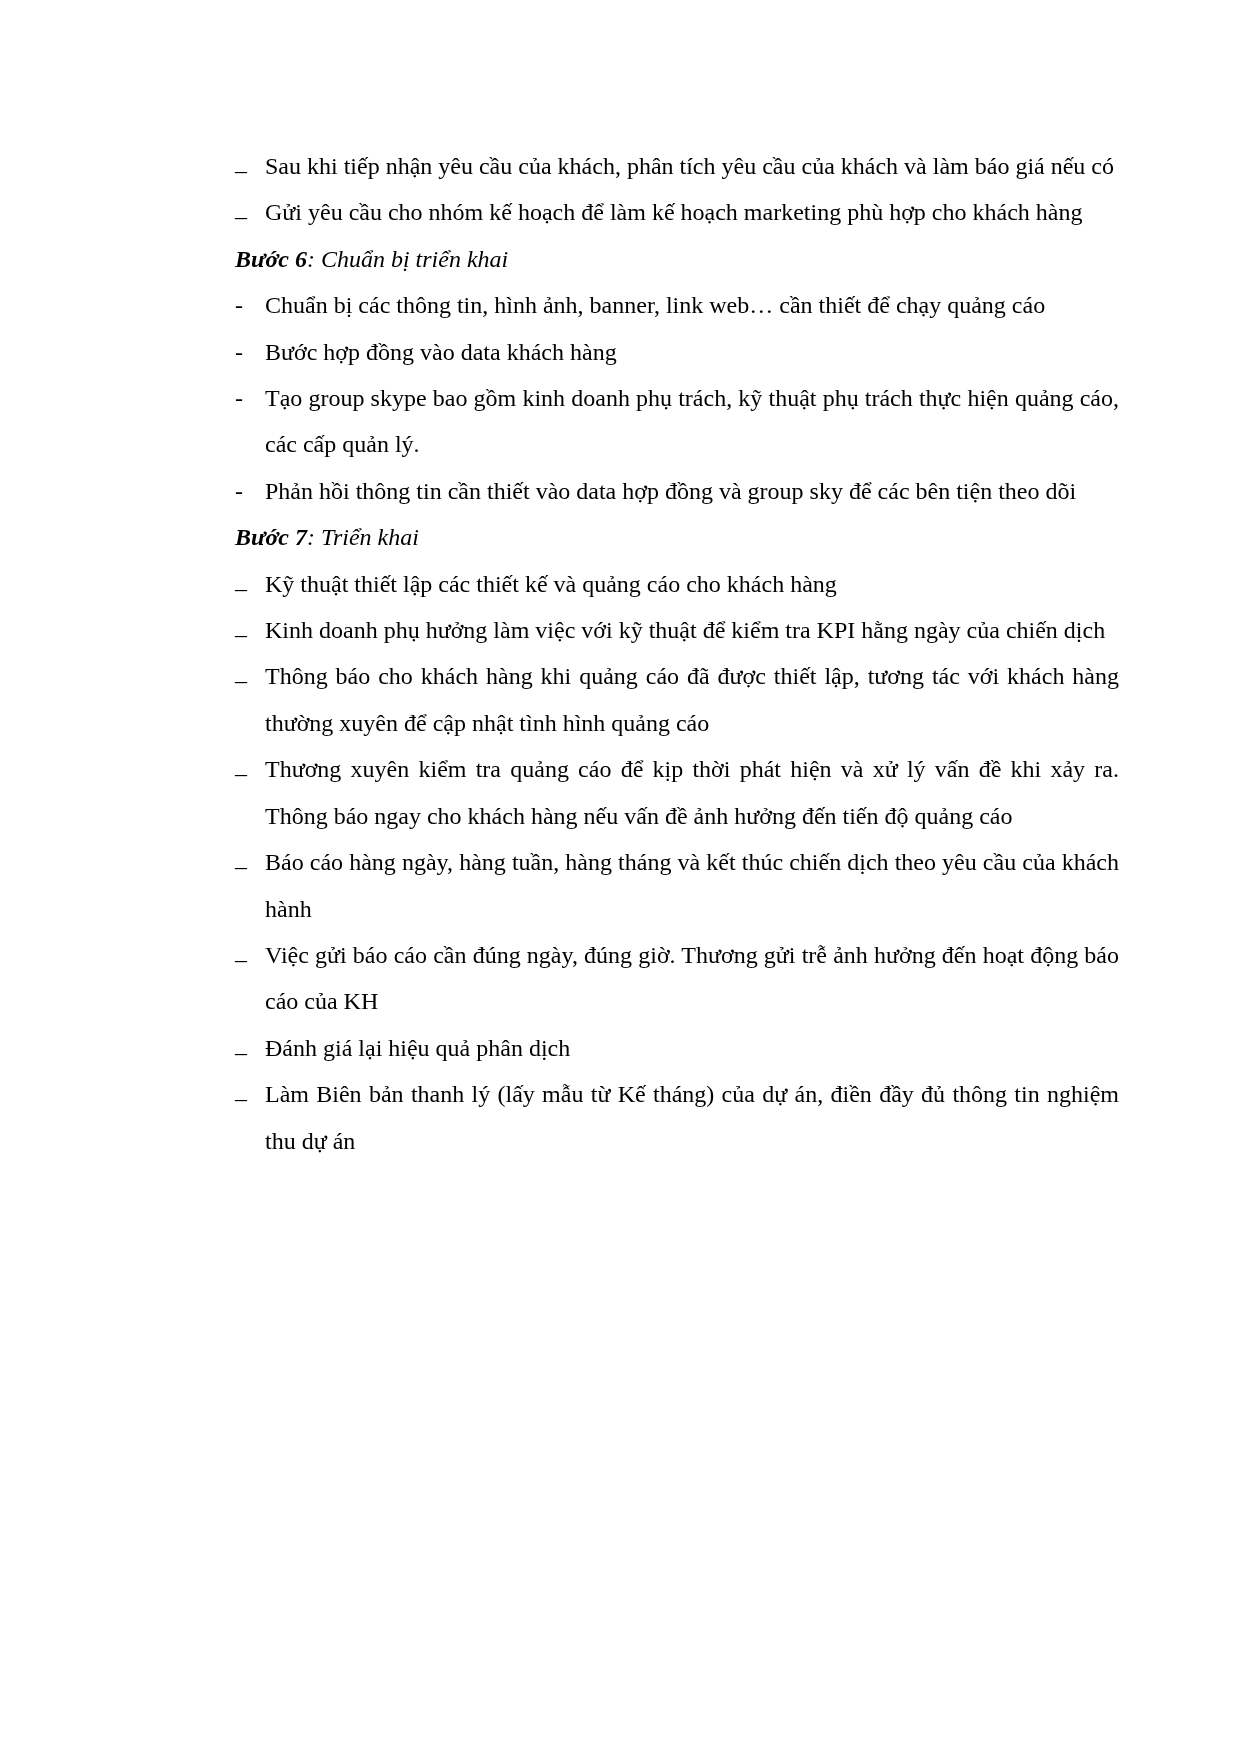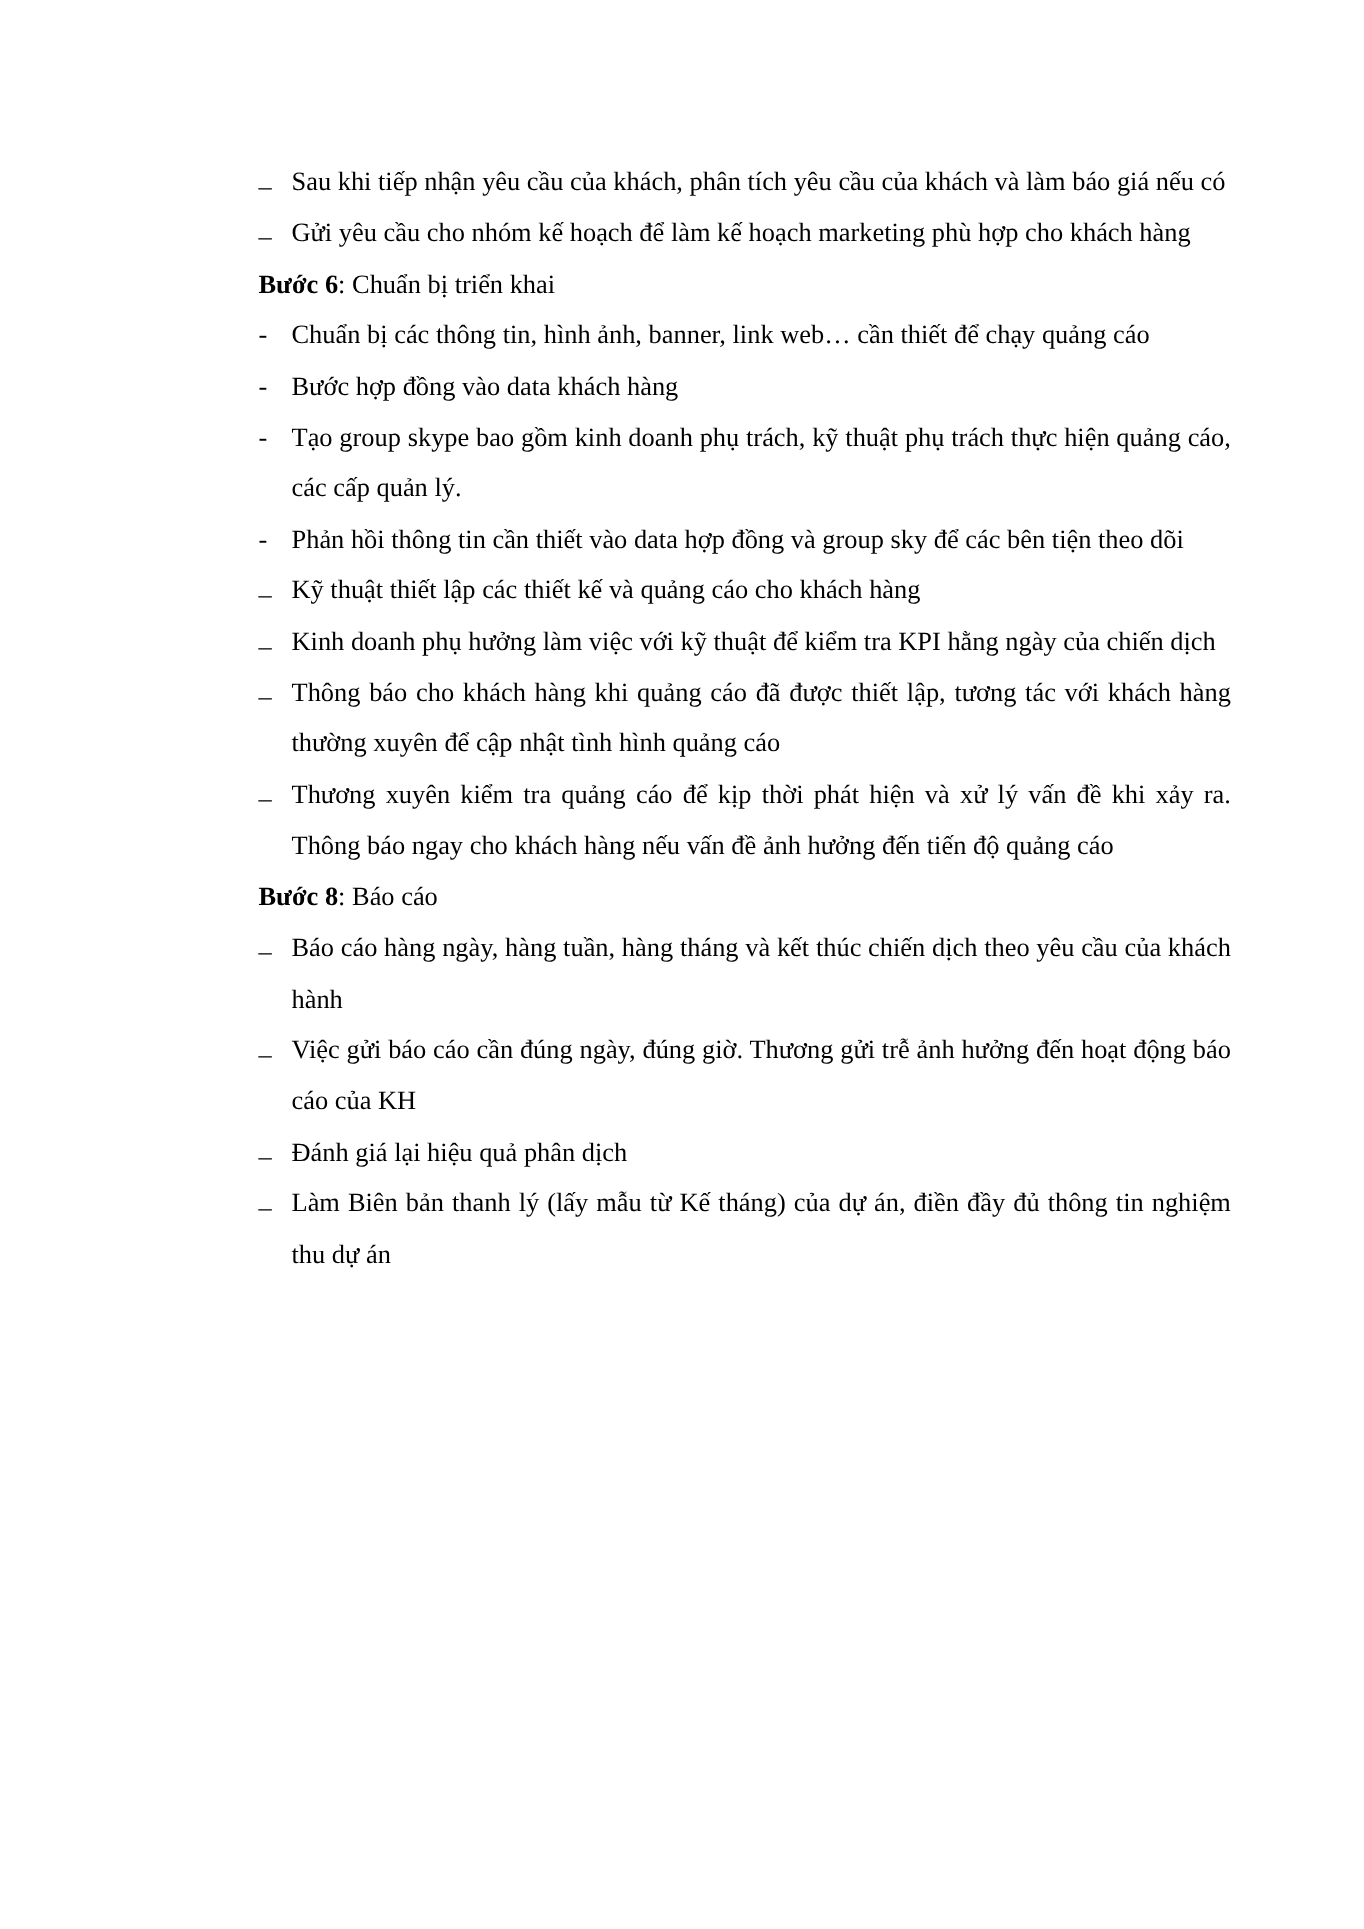--- a/index.html
+++ b/index.html
@@ -19,20 +19,21 @@
       position: absolute;
       left: 235px;
       top: 143px;
       width: 884px;
       font-size: 24px;
       line-height: 46.4px;
     }
     .heading {
       margin: 0;
       white-space: nowrap;
+      font-style: italic;
     }
     .heading .step-label {
       font-weight: bold;
     }
     .item {
       position: relative;
       padding-left: 30px;
       margin: 0;
       text-align: justify;
     }
@@ -76,40 +77,40 @@
   </div>
   <div class="item">
     <span class="marker">-</span>
     <span class="text">Tạo group skype bao gồm kinh doanh phụ trách, kỹ thuật phụ trách thực hiện quảng cáo, các cấp quản lý.</span>
   </div>
   <div class="item">
     <span class="marker">-</span>
     <span class="text">Phản hồi thông tin cần thiết vào data hợp đồng và group sky để các bên tiện theo dõi</span>
   </div>
 
+  <div class="heading">
+    <span class="step-label">Bước 7</span><span>: </span><span>Triển khai</span>
+  </div>
   <div class="item">
     <span class="marker low">–</span>
     <span class="text">Kỹ thuật thiết lập các thiết kế và quảng cáo cho khách hàng</span>
   </div>
   <div class="item">
     <span class="marker low">–</span>
     <span class="text">Kinh doanh phụ hưởng làm việc với kỹ thuật để kiểm tra KPI hằng ngày của chiến dịch</span>
   </div>
   <div class="item">
     <span class="marker low">–</span>
     <span class="text">Thông báo cho khách hàng khi quảng cáo đã được thiết lập, tương tác với khách hàng thường xuyên để cập nhật tình hình quảng cáo</span>
   </div>
   <div class="item">
     <span class="marker low">–</span>
     <span class="text">Thương xuyên kiểm tra quảng cáo để kịp thời phát hiện và xử lý vấn đề khi xảy ra. Thông báo ngay cho khách hàng nếu vấn đề ảnh hưởng đến tiến độ quảng cáo</span>
   </div>
 
-  <div class="heading">
-    <span class="step-label">Bước 8</span><span>: </span><span>Báo cáo</span>
-  </div>
   <div class="item">
     <span class="marker low">–</span>
     <span class="text">Báo cáo hàng ngày, hàng tuần, hàng tháng và kết thúc chiến dịch theo yêu cầu của khách hành</span>
   </div>
   <div class="item">
     <span class="marker low">–</span>
     <span class="text">Việc gửi báo cáo cần đúng ngày, đúng giờ. Thương gửi trễ ảnh hưởng đến hoạt động báo cáo của KH</span>
   </div>
   <div class="item">
     <span class="marker low">–</span>

